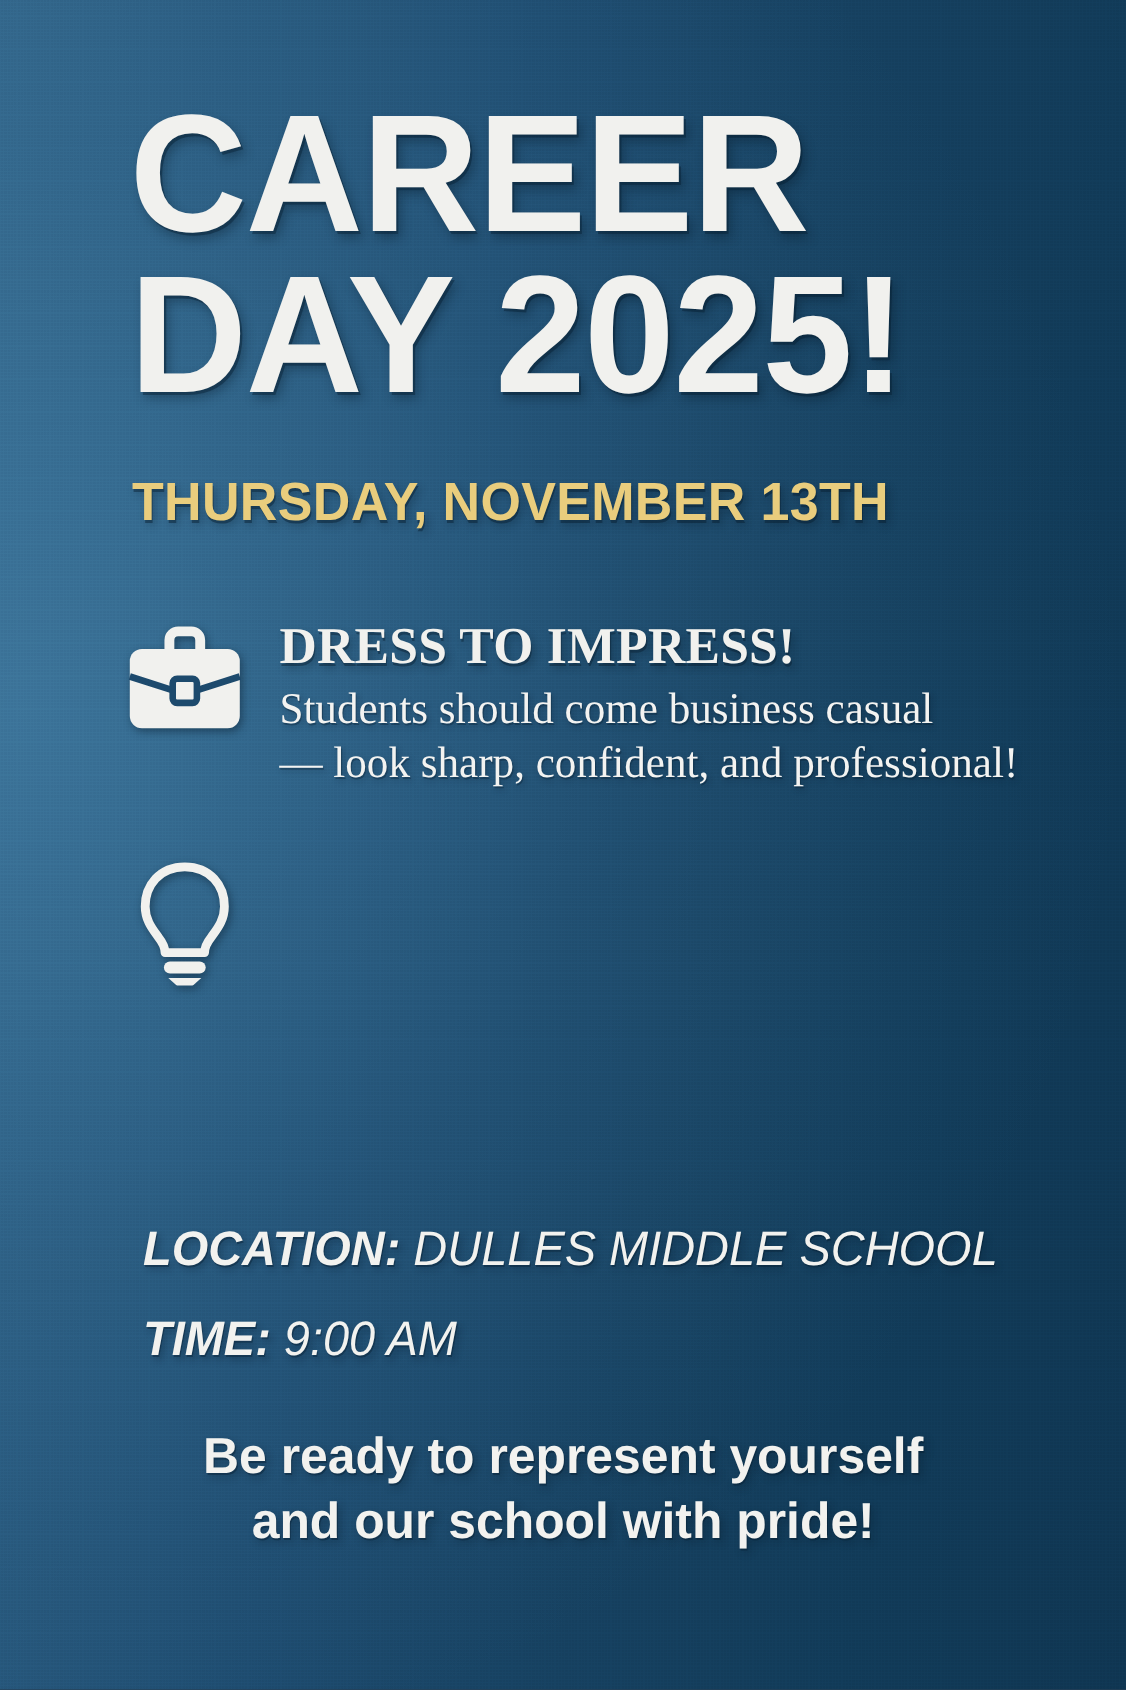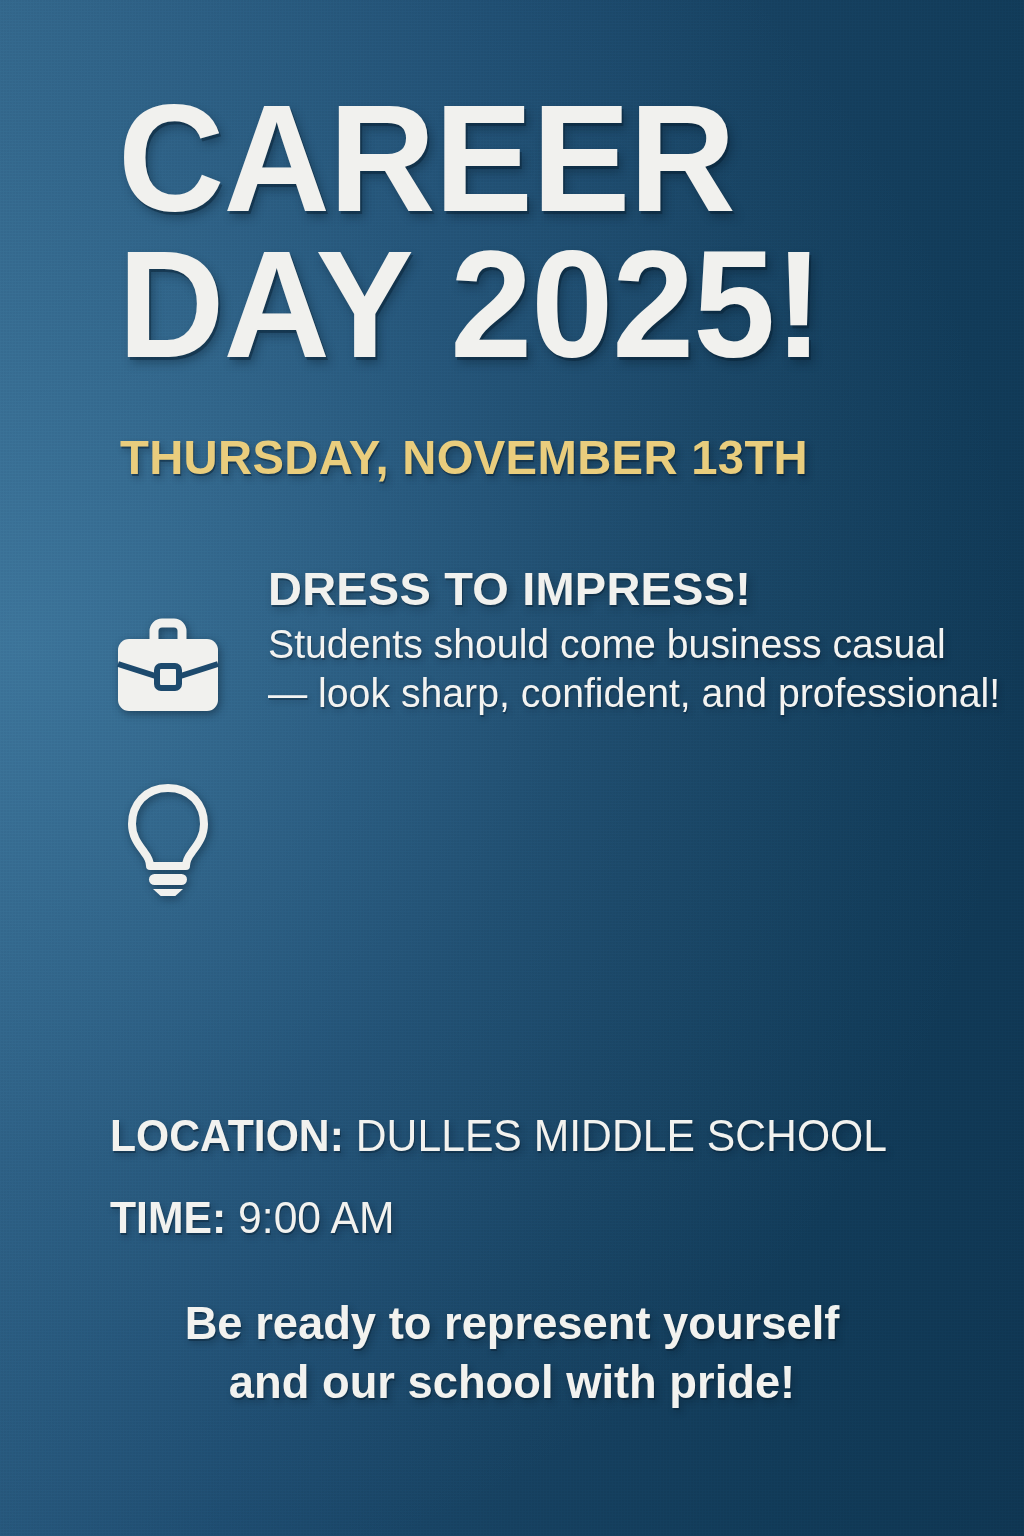--- a/index.html
+++ b/index.html
@@ -67,22 +67,23 @@
     white-space:nowrap;
     text-shadow:
       1px 2px 0 rgba(6,28,46,0.45),
       3px 4px 8px rgba(5,22,38,0.3);
   }
 
   
   .feature {
     position:absolute;
     display:flex;
-    align-items:flex-end;
-    gap:44px;
+    align-items:flex-start;
+    gap:30px;
+    font-family:Liberation Serif, serif;
   }
   #feature-dress { left:112px; top:562px; width:910px; }
   #feature-attitude { left:112px; top:778px; width:910px; }
 
   .feature-icon {
     flex:0 0 auto;
     width:112px;
     display:flex;
     justify-content:center;
     padding-top:6px;
@@ -119,23 +120,24 @@
     text-shadow:
       1px 2px 0 rgba(6,28,46,0.35),
       2px 3px 6px rgba(5,22,38,0.28);
   }
   #feature-attitude .feature-body { margin-top:12px; }
   .feature-body span { display:block; white-space:nowrap; }
 
   
   .details {
     position:absolute;
-    left:110px;
+    left:130px;
     top:1112px;
     width:880px;
+    font-style:italic;
   }
   .detail-row {
     color:#f2f2ef;
     font-size:44px;
     line-height:1.1;
     white-space:nowrap;
     transform:scaleX(0.97);
     transform-origin:left center;
     text-shadow:
       1px 2px 0 rgba(6,28,46,0.40),

